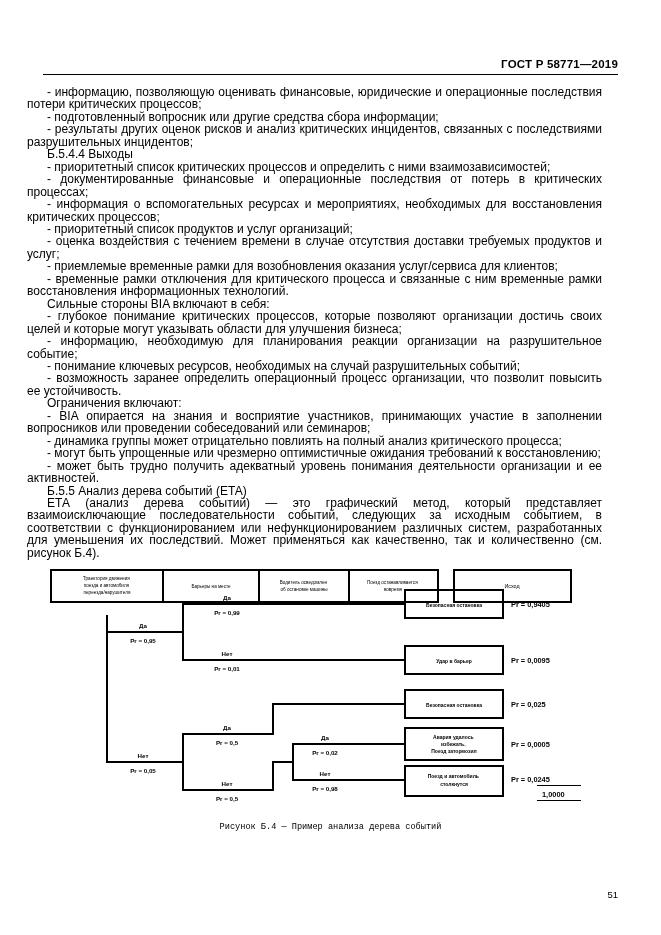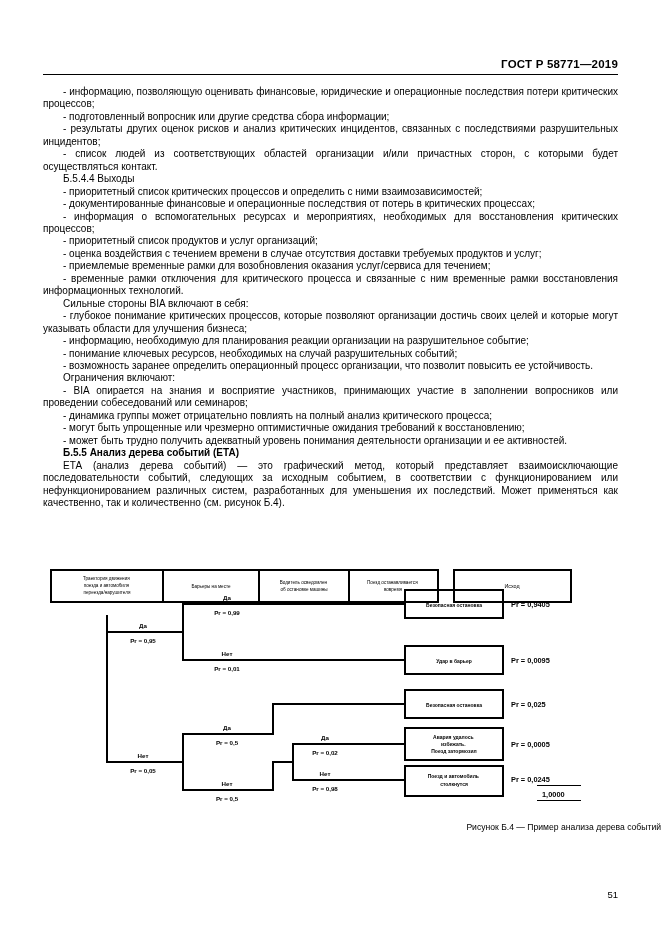--- a/index.html
+++ b/index.html
@@ -28,73 +28,73 @@
   .runrule{
     position:absolute;
     left:43px;top:74px;
     width:575px;height:1px;
     background:#000;
   }
 
   
   .body{
     position:absolute;
-    left:43px;top:86px;
+    left:27px;top:86px;
     width:575px;
-    font-size:10px;
+    font-size:12px;
     line-height:12.45px;
     text-align:justify;
     text-justify:inter-word;
   }
   .body p{margin:0;}
   .ind{text-indent:20px;}
-  .bold{font-weight:bold;}
+  .bold{font-weight:normal;}
 
   
   .figure{
     position:absolute;
     left:45px;top:566px;
     width:572px;height:245px;text-align:right;
   }
   .fig-svg{display:block;}
 
   .caption{
     position:absolute;
     left:0;top:822px;
     width:661px;
-    text-align:right;
+    text-align:center;
     font-size:8.6px;
+    font-family:Liberation Mono, monospace;
   }
 
   .pageno{
     position:absolute;
     right:43px;top:889px;
     font-size:9.5px;
   }
 </style>
 </head>
 <body>
 
 <div class="page">
 
   <div class="runhead">ГОСТ Р 58771—2019</div>
   <div class="runrule"></div>
 
   <div class="body">
     <p class="ind">- информацию, позволяющую оценивать финансовые, юридические и операционные последствия потери критических процессов;</p>
     <p class="ind">- подготовленный вопросник или другие средства сбора информации;</p>
     <p class="ind">- результаты других оценок рисков и анализ критических инцидентов, связанных с последствиями разрушительных инцидентов;</p>
-    <p class="ind">- список людей из соответствующих областей организации и/или причастных сторон, с которыми будет осуществляться контакт.</p>
     <p class="ind">Б.5.4.4  Выходы</p>
     <p class="ind">- приоритетный список критических процессов и определить с ними взаимозависимостей;</p>
     <p class="ind">- документированные финансовые и операционные последствия от потерь в критических процессах;</p>
     <p class="ind">- информация о вспомогательных ресурсах и мероприятиях, необходимых для восстановления критических процессов;</p>
     <p class="ind">- приоритетный список продуктов и услуг организаций;</p>
     <p class="ind">- оценка воздействия с течением времени в случае отсутствия доставки требуемых продуктов и услуг;</p>
-    <p class="ind">- приемлемые временные рамки для возобновления оказания услуг/сервиса для течением;</p>
+    <p class="ind">- приемлемые временные рамки для возобновления оказания услуг/сервиса для клиентов;</p>
     <p class="ind">- временные рамки отключения для критического процесса и связанные с ним временные рамки восстановления информационных технологий.</p>
     <p class="ind">Сильные стороны BIA включают в себя:</p>
     <p class="ind">- глубокое понимание критических процессов, которые позволяют организации достичь своих целей и которые могут указывать области для улучшения бизнеса;</p>
     <p class="ind">- информацию, необходимую для планирования реакции организации на разрушительное событие;</p>
     <p class="ind">- понимание ключевых ресурсов, необходимых на случай разрушительных событий;</p>
     <p class="ind">- возможность заранее определить операционный процесс организации, что позволит повысить ее устойчивость.</p>
     <p class="ind">Ограничения включают:</p>
     <p class="ind">- BIA опирается на знания и восприятие участников, принимающих участие в заполнении вопросников или проведении собеседований или семинаров;</p>
     <p class="ind">- динамика группы может отрицательно повлиять на полный анализ критического процесса;</p>
     <p class="ind">- могут быть упрощенные или чрезмерно оптимистичные ожидания требований к восстановлению;</p>

